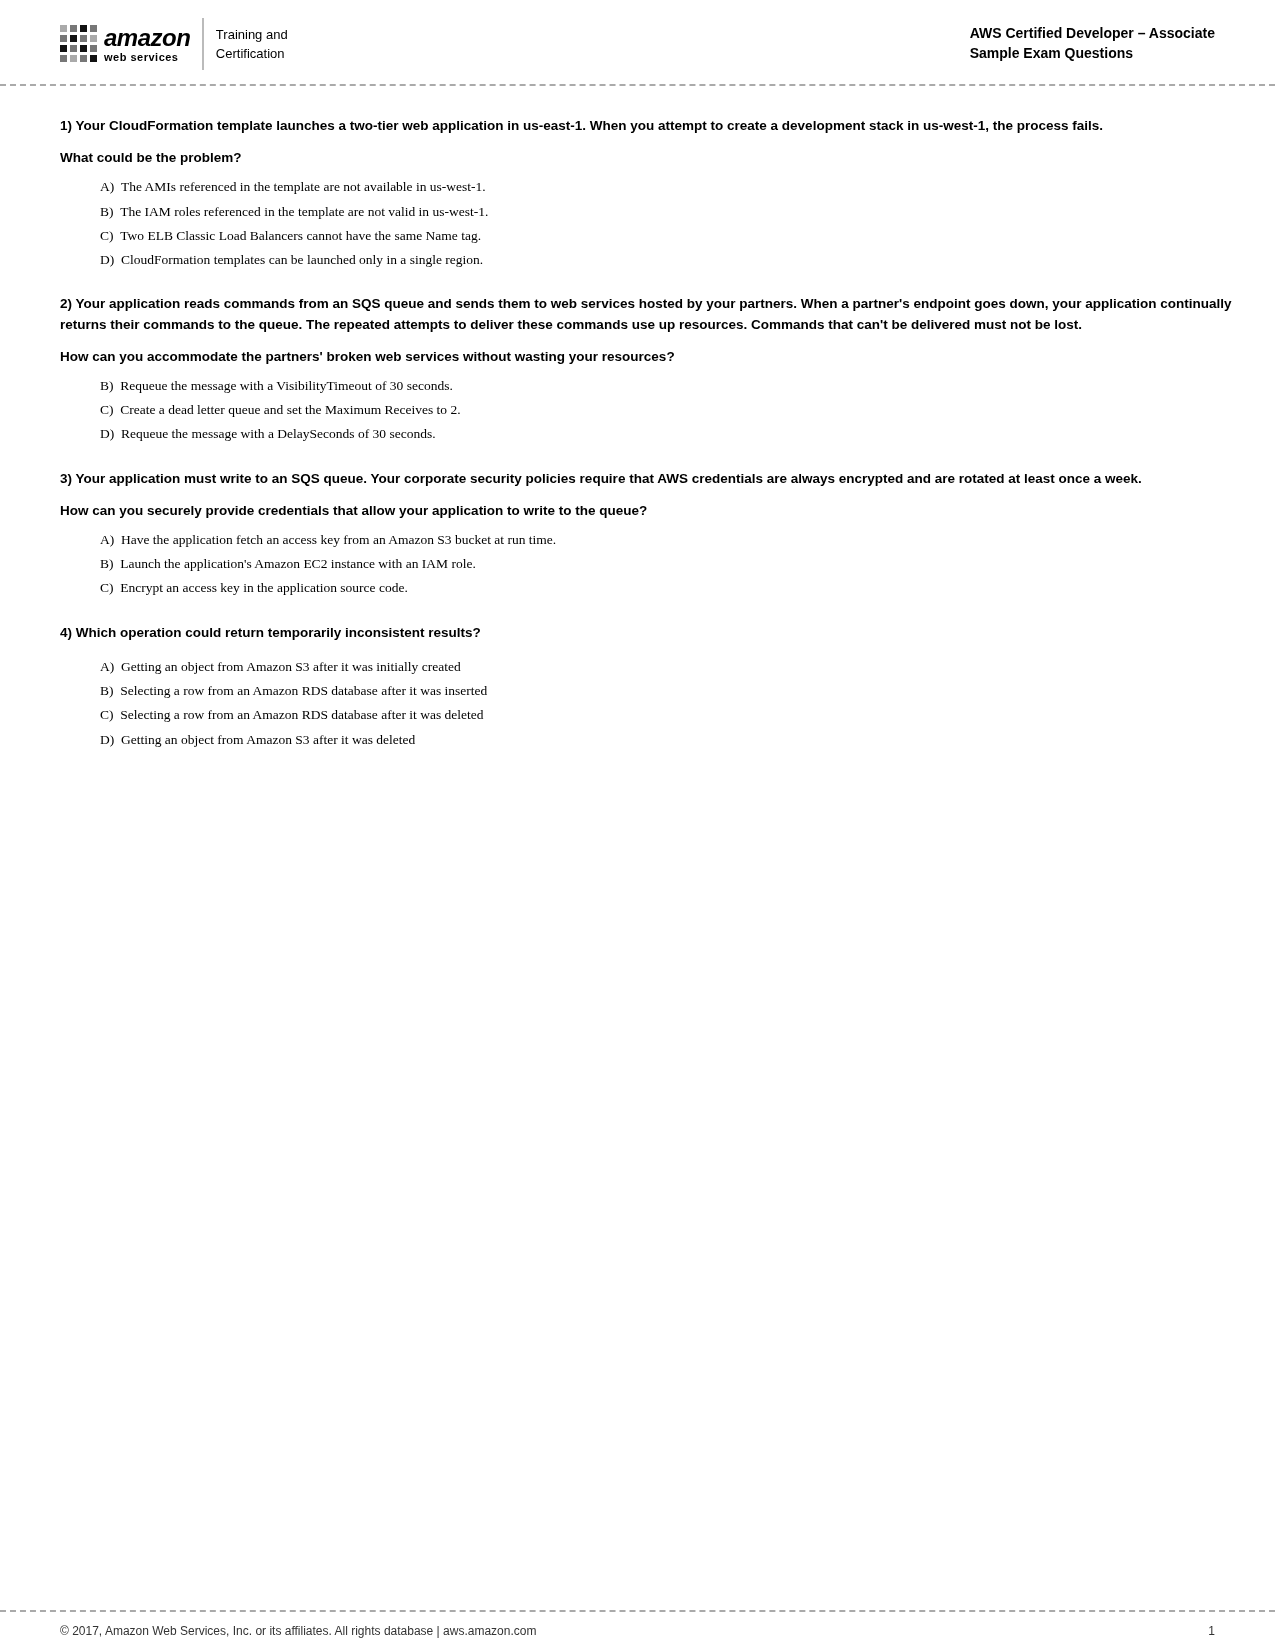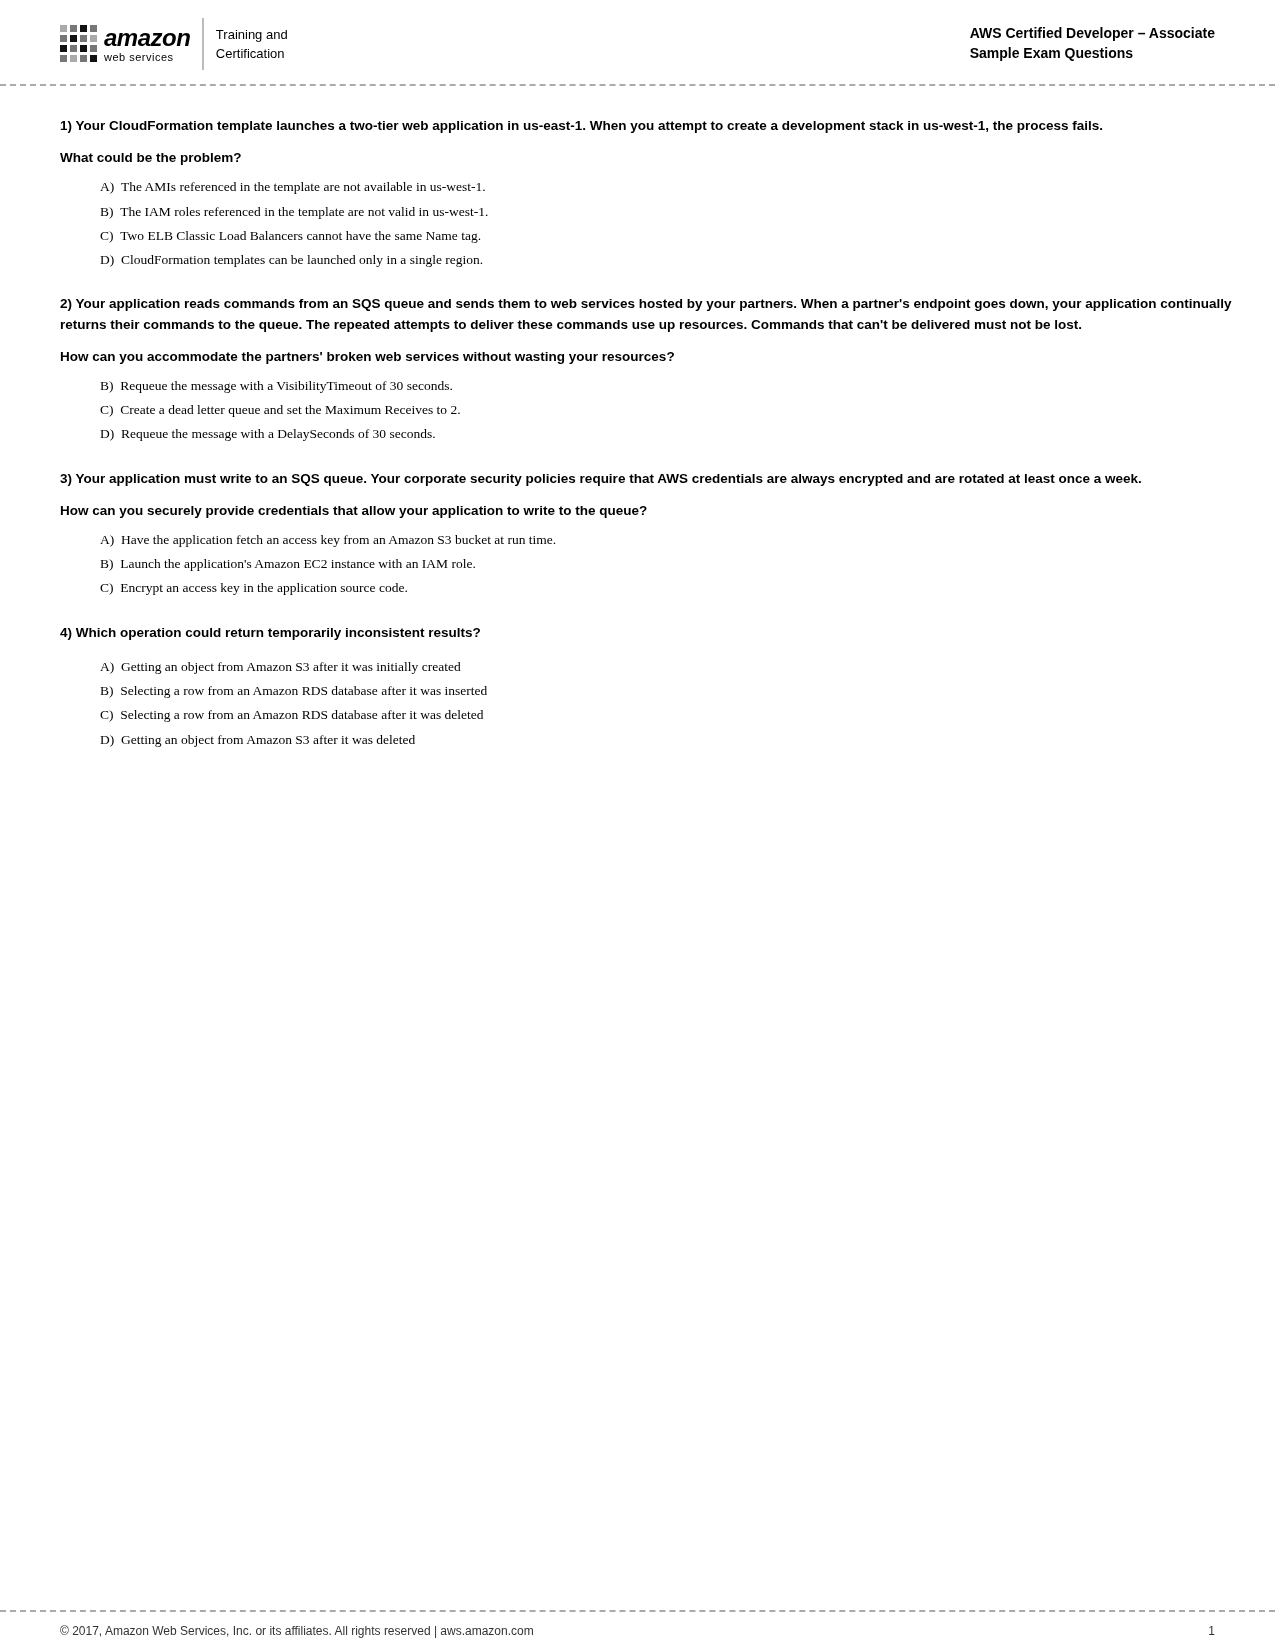--- a/index.html
+++ b/index.html
@@ -147,21 +147,21 @@
     .brand-amazon {
       font-size: 24px;
       font-weight: 900;
       color: #000;
       font-style: italic;
       letter-spacing: -0.5px;
     }
 
     .brand-webservices {
       font-size: 11px;
-      font-weight: normal;
+      font-weight: bold;
       color: #000;
       letter-spacing: 0.5px;
       text-transform: lowercase;
     }
 
     .sep-line {
       width: 1.5px;
       height: 52px;
       background: #bbb;
       margin: 0 12px;
@@ -267,17 +267,17 @@
         <li><span>A)</span>&nbsp;&nbsp;<span>Getting an object from Amazon S3 after it was initially created</span></li>
         <li><span>B)</span>&nbsp;&nbsp;<span>Selecting a row from an Amazon RDS database after it was inserted</span></li>
         <li><span>C)</span>&nbsp;&nbsp;<span>Selecting a row from an Amazon RDS database after it was deleted</span></li>
         <li><span>D)</span>&nbsp;&nbsp;<span>Getting an object from Amazon S3 after it was deleted</span></li>
       </ul>
     </div>
 
   </div>
 
   <div class="footer">
-    <span class="footer-text">© 2017, Amazon Web Services, Inc. or its affiliates. All rights reserved | aws.amazon.com</span>
+    <span class="footer-text">© 2017, Amazon Web Services, Inc. or its affiliates. All rights database | aws.amazon.com</span>
     <span class="footer-page">1</span>
   </div>
 
 </div>
 
 </body></html>

